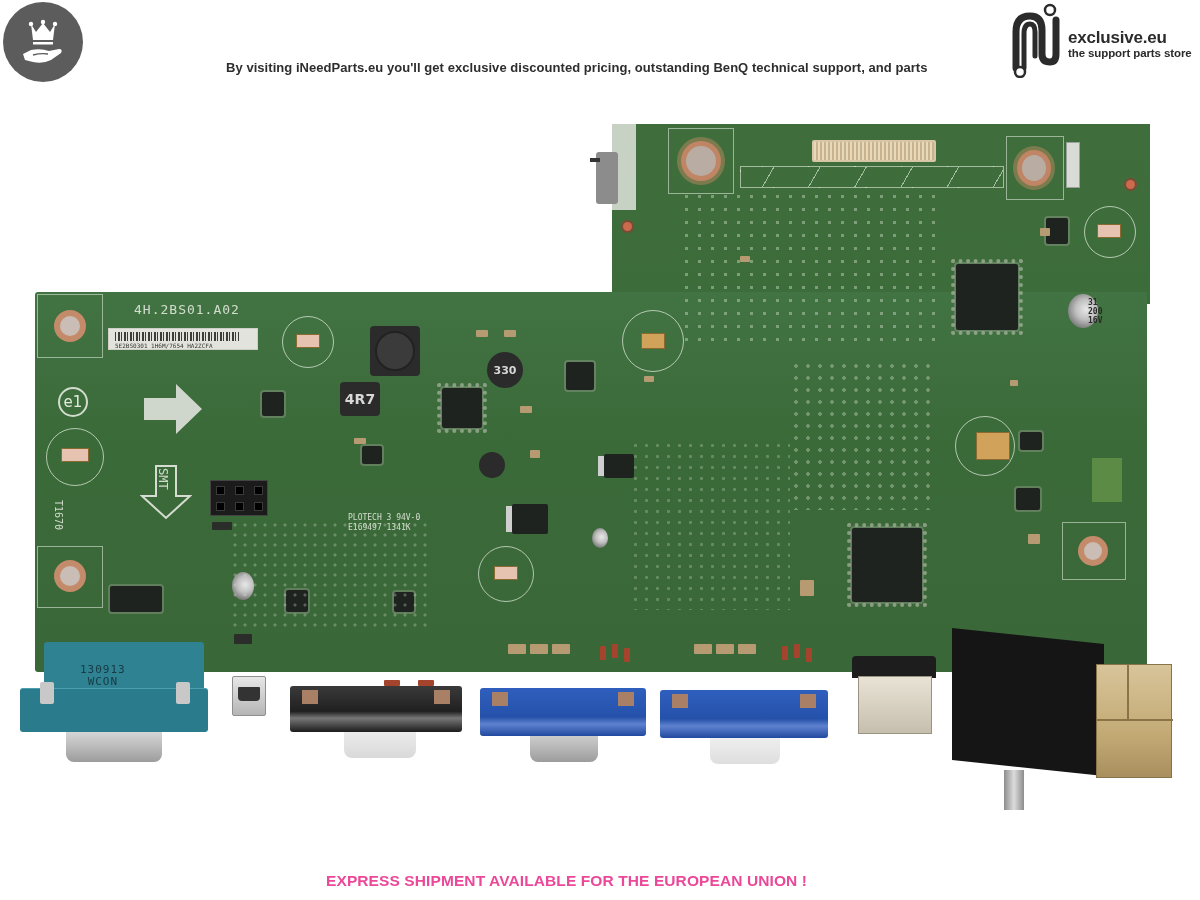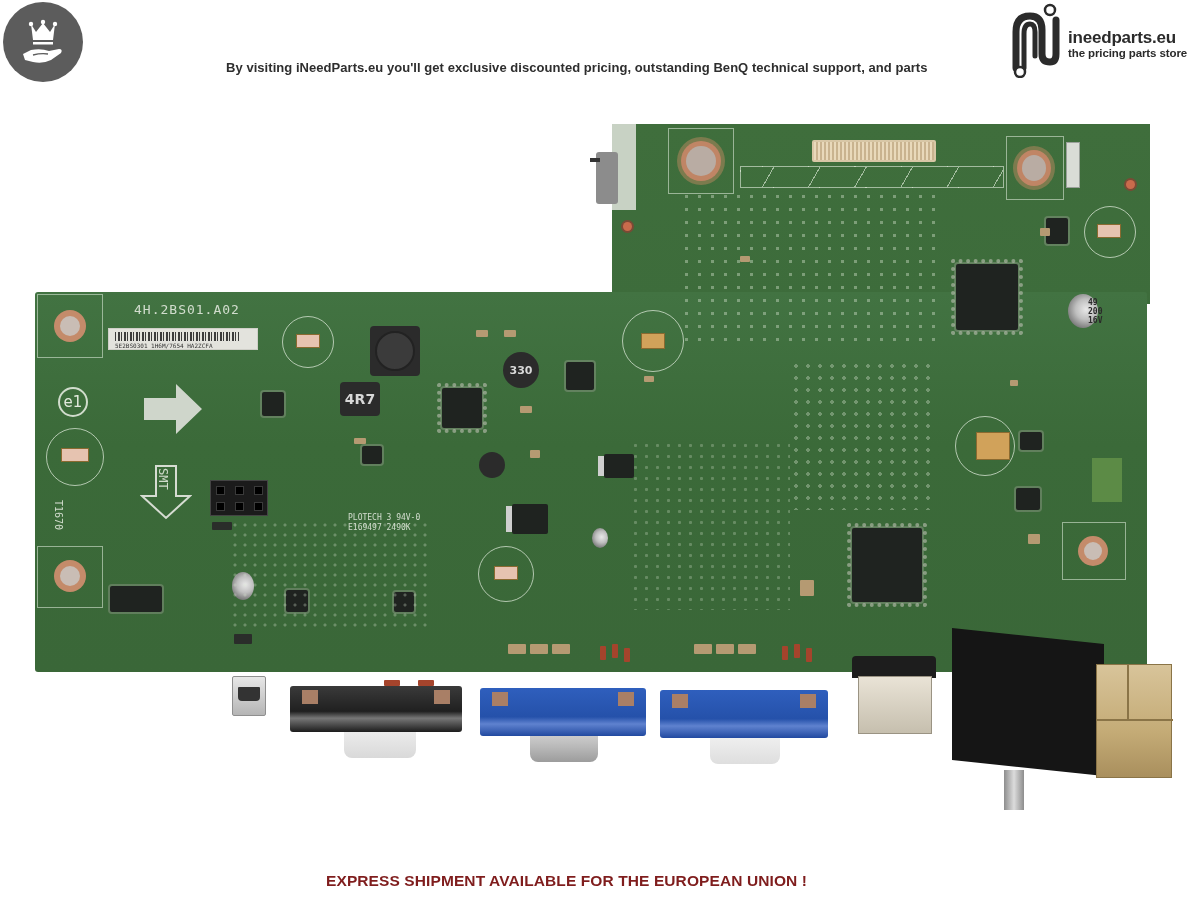--- a/index.html
+++ b/index.html
@@ -23,21 +23,21 @@
       color: #2b2b2b; letter-spacing: -0.2px; white-space: nowrap;
     }
     .logo-sub {
       position: absolute; left: 66px; top: 45px; font-size: 11.5px; font-weight: bold;
       color: #2b2b2b; white-space: nowrap; letter-spacing: -0.1px;
     }
 
     
     .footer-text {
       position: absolute; left: 326px; top: 872px; font-size: 15.5px; font-weight: bold;
-      color: #7f1d1d; white-space: nowrap; letter-spacing: 0.1px;
+      color: #ec4899; white-space: nowrap; letter-spacing: 0.1px;
     }
 
     
     .board-wrap { position: absolute; left: 0; top: 0; width: 1200px; height: 900px; }
     .pcb { position: absolute; background: #3d6b3a; }
     .pcb-lower { left: 35px; top: 292px; width: 1112px; height: 380px; border-radius: 3px;
       background: linear-gradient(180deg, #427342 0%, #3b6a39 40%, #3a6738 100%); }
     .pcb-upper { left: 612px; top: 124px; width: 538px; height: 180px;
       background: linear-gradient(180deg, #3f6e3c 0%, #3d6c3b 100%); }
     .silk { position: absolute; border: 1px solid rgba(230,240,225,0.55); }
@@ -100,22 +100,22 @@
 
 <div class="tagline">By visiting iNeedParts.eu you'll get exclusive discounted pricing, outstanding BenQ technical support, and parts</div>
 
 <div class="logo">
   <svg class="logo-mark" width="64" height="76" viewBox="0 0 64 76">
     <path d="M14 66 L14 30 Q14 14 28 14 Q40 14 40 28 L40 52 Q40 60 48 60 Q54 60 54 52 L54 18" stroke="#2b2b2b" stroke-width="7" fill="none" stroke-linecap="round"></path>
     <path d="M22 66 L22 32 Q22 22 28 22 Q33 22 33 30 L33 54" stroke="#2b2b2b" stroke-width="5" fill="none" stroke-linecap="round"></path>
     <circle cx="48" cy="8" r="5" fill="#ffffff" stroke="#2b2b2b" stroke-width="2.5"></circle>
     <circle cx="18" cy="70" r="5" fill="#ffffff" stroke="#2b2b2b" stroke-width="2.5"></circle>
   </svg>
-  <div class="logo-name">ineedparts.eu</div>
-  <div class="logo-sub">the pricing parts store</div>
+  <div class="logo-name">exclusive.eu</div>
+  <div class="logo-sub">the support parts store</div>
 </div>
 
 <div class="board-wrap">
 
   <div class="pcb pcb-upper"></div>
   <div class="pcb pcb-lower"></div>
 
   <div style="position:absolute;left:612px;top:124px;width:24px;height:86px;background:#c8d2c4;"></div>
 
   <div style="position:absolute;left:596px;top:152px;width:22px;height:52px;background:#8c8c8c;border-radius:3px;"></div>
@@ -147,26 +147,26 @@
   <div class="chip" style="left:362px;top:446px;width:20px;height:18px;"></div>
 
   <div class="chip" style="left:512px;top:504px;width:36px;height:30px;box-shadow:-8px 0 0 -2px #cfcfcf;"></div>
   <div class="chip" style="left:604px;top:454px;width:30px;height:24px;box-shadow:-8px 0 0 -2px #cfcfcf;"></div>
   <div class="chip" style="left:1020px;top:432px;width:22px;height:18px;"></div>
 
   <div class="inductor" style="left:370px;top:326px;width:50px;height:50px;">
     <div style="width:40px;height:40px;border-radius:50%;background:#3b3b3b;border:2px solid #222;"></div>
   </div>
   <div class="inductor" style="left:340px;top:382px;width:40px;height:34px;font-size:14px;">4R7</div>
-  <div class="inductor round" style="left:503px;top:352px;width:36px;height:36px;font-size:11px;">330</div>
+  <div class="inductor round" style="left:487px;top:352px;width:36px;height:36px;font-size:11px;">330</div>
   <div class="inductor round" style="left:479px;top:452px;width:26px;height:26px;"></div>
 
   <div class="cap-elec" style="left:1068px;top:294px;width:30px;height:34px;"></div>
   <div class="silk-text" style="left:1088px;top:298px;font-size:8px;color:#2a2a2a;line-height:9px;font-weight:bold;">
-    <div>49</div>
+    <div>31</div>
     <div>200</div>
     <div>16V</div>
   </div>
   <div class="cap-elec" style="left:232px;top:572px;width:22px;height:28px;"></div>
   <div class="cap-elec" style="left:592px;top:528px;width:16px;height:20px;"></div>
 
   <div class="mount-circle" style="left:282px;top:316px;width:52px;height:52px;"></div>
   <div class="fuse pink" style="left:296px;top:334px;width:24px;height:14px;"></div>
   <div class="mount-circle" style="left:46px;top:428px;width:58px;height:58px;"></div>
   <div class="fuse pink" style="left:61px;top:448px;width:28px;height:14px;"></div>
@@ -207,21 +207,21 @@
     <span style="left:5px;top:5px"></span>
       <span style="left:24px;top:5px"></span>
       <span style="left:43px;top:5px"></span>
     <span style="left:5px;top:21px"></span>
       <span style="left:24px;top:21px"></span>
       <span style="left:43px;top:21px"></span>
   </div>
 
   <div class="silk-text" style="left:348px;top:513px;font-size:8px;line-height:10px;">
     <div>PLOTECH 3 94V-0</div>
-    <div><span>E169497</span> <span>2490K</span></div>
+    <div><span>E169497</span> <span>1341K</span></div>
   </div>
 
   <div class="smd" style="left:476px;top:330px;width:12px;height:7px;"></div>
   <div class="smd" style="left:504px;top:330px;width:12px;height:7px;"></div>
   <div class="smd" style="left:520px;top:406px;width:12px;height:7px;"></div>
   <div class="smd" style="left:530px;top:450px;width:10px;height:8px;"></div>
   <div class="smd" style="left:354px;top:438px;width:12px;height:6px;"></div>
   <div class="smd" style="left:644px;top:376px;width:10px;height:6px;"></div>
   <div class="smd" style="left:800px;top:580px;width:14px;height:16px;"></div>
   <div class="smd" style="left:1028px;top:534px;width:12px;height:10px;"></div>
@@ -246,20 +246,31 @@
   <div class="smd red" style="left:384px;top:680px;width:16px;height:6px;"></div>
   <div class="smd red" style="left:418px;top:680px;width:16px;height:6px;"></div>
 
   <div style="position:absolute;left:680px;top:190px;width:260px;height:160px;background-image:radial-gradient(circle, rgba(215,228,208,0.75) 1.6px, transparent 2px);background-size:13px 13px;opacity:0.55;"></div>
   <div style="position:absolute;left:790px;top:360px;width:140px;height:150px;background-image:radial-gradient(circle, rgba(215,228,208,0.7) 1.6px, transparent 2px);background-size:12px 12px;opacity:0.5;"></div>
   <div style="position:absolute;left:230px;top:520px;width:200px;height:110px;background-image:radial-gradient(circle, rgba(215,228,208,0.7) 1.3px, transparent 1.8px);background-size:10px 10px;opacity:0.45;"></div>
   <div style="position:absolute;left:630px;top:440px;width:160px;height:170px;background-image:radial-gradient(circle, rgba(215,228,208,0.7) 1.3px, transparent 1.8px);background-size:11px 11px;opacity:0.4;"></div>
 
   <div style="position:absolute;left:1092px;top:458px;width:30px;height:44px;background:#6b9a4c;opacity:0.7;"></div>
 
+  <div class="db9" style="left:20px;top:642px;width:190px;height:120px;">
+    <div class="metal" style="left:46px;top:84px;width:96px;height:36px;"></div>
+    <div class="shell" style="left:24px;top:0;width:160px;height:48px;background:#2e8291;"></div>
+    <div class="shell" style="left:0;top:46px;width:188px;height:44px;background:#2a7c8c;border-top:1px solid #4aa0ae;"></div>
+    <div style="position:absolute;left:20px;top:40px;width:14px;height:22px;background:#c8c8c8;border-radius:2px;"></div>
+    <div style="position:absolute;left:156px;top:40px;width:14px;height:22px;background:#c8c8c8;border-radius:2px;"></div>
+    <div class="label" style="left:60px;top:22px;line-height:12px;text-align:center;">
+      <div>130913</div>
+      <div>WCON</div>
+    </div>
+  </div>
 
   <div class="usb-mini" style="left:232px;top:676px;width:34px;height:40px;">
     <div style="position:absolute;left:5px;top:10px;width:22px;height:14px;background:#333;border-radius:1px 1px 4px 4px;"></div>
   </div>
 
   <div class="db9" style="left:290px;top:686px;width:172px;height:76px;">
     <div class="metal" style="left:54px;top:36px;width:72px;height:36px;background:linear-gradient(180deg,#f2f2f2,#d9d9d9);"></div>
     <div class="shell" style="left:0;top:0;width:172px;height:46px;background:linear-gradient(180deg,#3a3a3a 0%,#202020 55%,#777 70%,#1c1c1c 100%);"></div>
     <div style="position:absolute;left:12px;top:4px;width:16px;height:14px;background:#a97f66;"></div>
     <div style="position:absolute;left:144px;top:4px;width:16px;height:14px;background:#a97f66;"></div>

